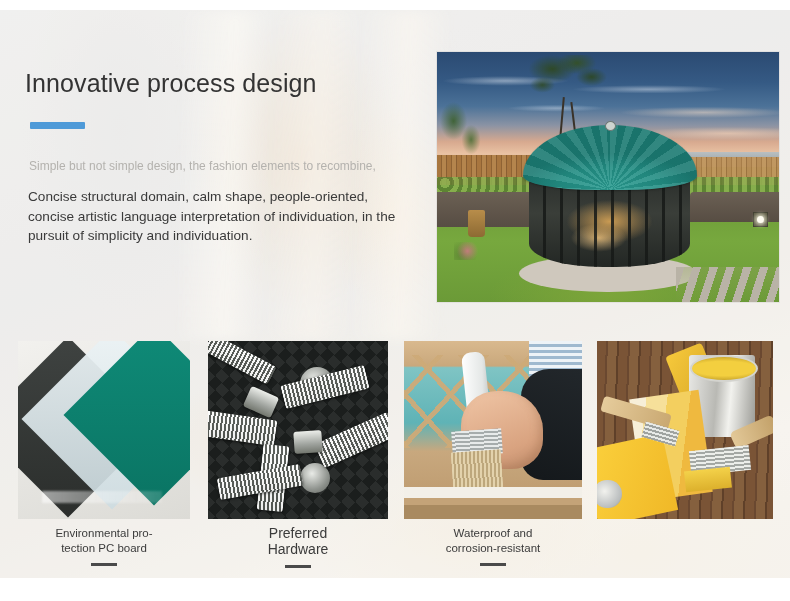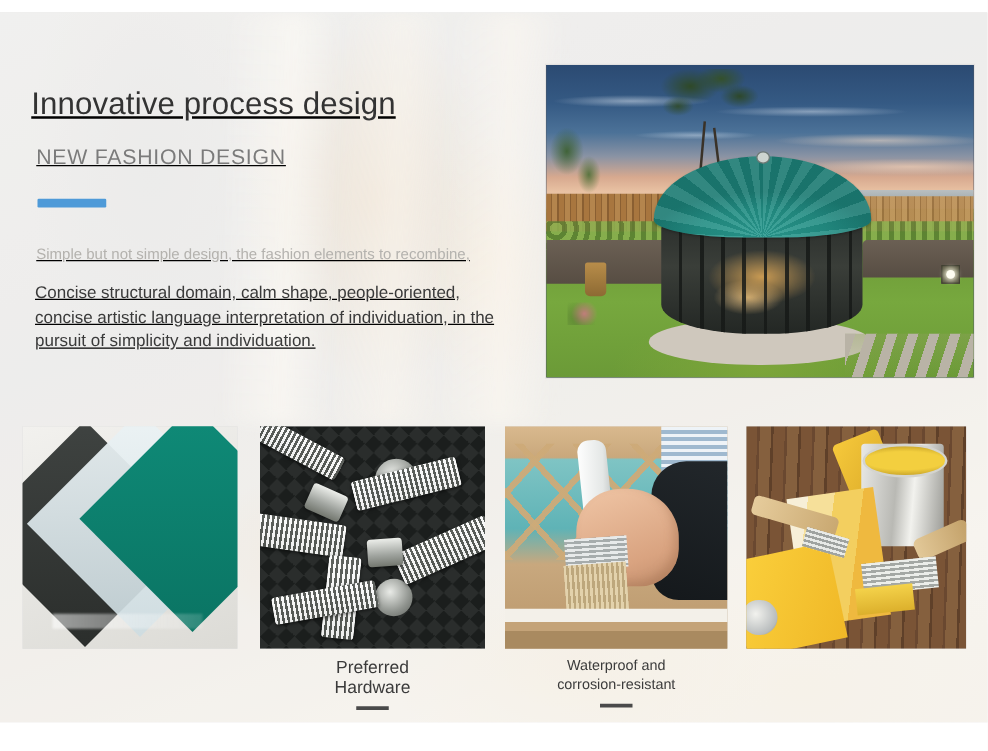--- a/index.html
+++ b/index.html
@@ -37,21 +37,21 @@
   .bg-streaks{
     position:absolute;left:180px;top:0;width:300px;height:330px;
     background:
       linear-gradient(92deg, rgba(255,255,255,0) 0%, rgba(255,252,246,.55) 18%, rgba(255,255,255,0) 30%),
       linear-gradient(92deg, rgba(255,255,255,0) 30%, rgba(253,248,240,.45) 46%, rgba(255,255,255,0) 58%),
       linear-gradient(92deg, rgba(255,255,255,0) 58%, rgba(255,250,242,.5) 74%, rgba(255,255,255,0) 88%);
     filter:blur(6px);
   }
 
   
-  .headline{position:absolute;left:25px;top:56px;width:400px;text-decoration:underline;}
+  .headline{position:absolute;left:25px;top:56px;width:400px;}
   .title{
     font-size:25px;line-height:34px;color:#333333;font-weight:400;
     letter-spacing:.1px;white-space:nowrap;
   }
   .subtitle{
     margin-top:15px;margin-left:4px;
     font-size:17px;line-height:22px;color:#7b7b7b;font-weight:400;
     letter-spacing:.6px;white-space:nowrap;
   }
   .accent-bar{
@@ -398,21 +398,20 @@
   <div class="top-white"></div>
 
   <div class="content">
 
     <div class="bg-photo"></div>
     <div class="bg-veil"></div>
     <div class="bg-streaks"></div>
 
     <div class="headline">
       <div class="title">Innovative process design</div>
-      <div class="subtitle">NEW FASHION DESIGN</div>
       <div class="accent-bar"></div>
       <div class="tagline">Simple but not simple design, the fashion elements to recombine,</div>
       <div class="body-copy">Concise structural domain, calm shape, people-oriented, concise artistic language interpretation of individuation, in the pursuit of simplicity and individuation.</div>
     </div>
 
     <div class="hero">
       <div class="hero-sky"></div>
       <div class="hero-clouds"></div>
       <div class="hero-sea"></div>
       <div class="hero-ground"></div>
@@ -486,20 +485,25 @@
         <div class="yp-brush-h"></div>
         <div class="yp-brush-f"></div>
         <div class="yp-handle2"></div>
         <div class="yp-brush2"></div>
         <div class="yp-brush2b"></div>
         <div class="yp-roller"></div>
       </div>
     </div>
 
     <div class="caps">
+      <div class="cap c1">
+        <div class="cap-text">Environmental pro-
+tection PC board</div>
+        <div class="cap-rule"></div>
+      </div>
       <div class="cap c2">
         <div class="cap-text big">Preferred
 Hardware</div>
         <div class="cap-rule"></div>
       </div>
       <div class="cap c3">
         <div class="cap-text">Waterproof and
 corrosion-resistant</div>
         <div class="cap-rule"></div>
       </div>

